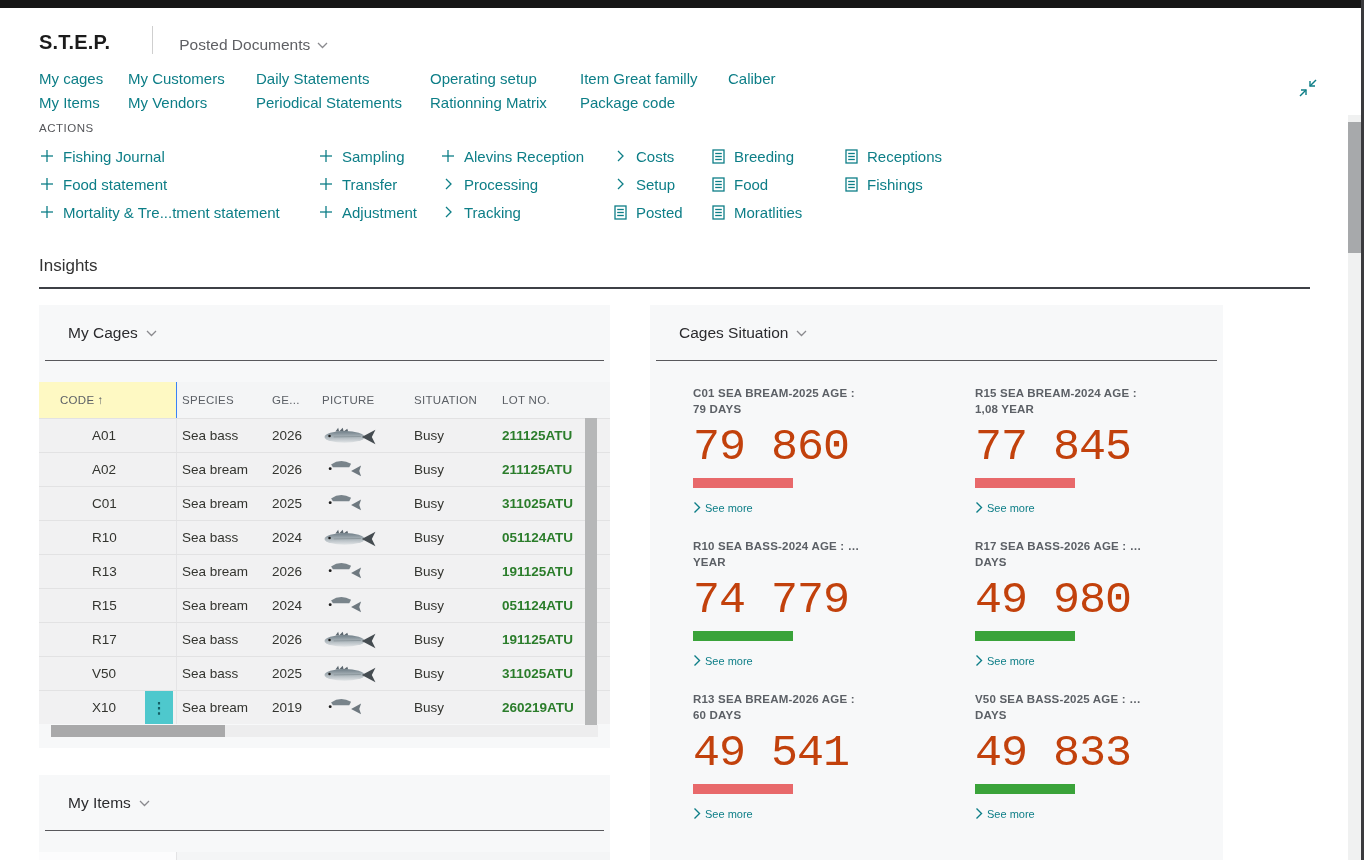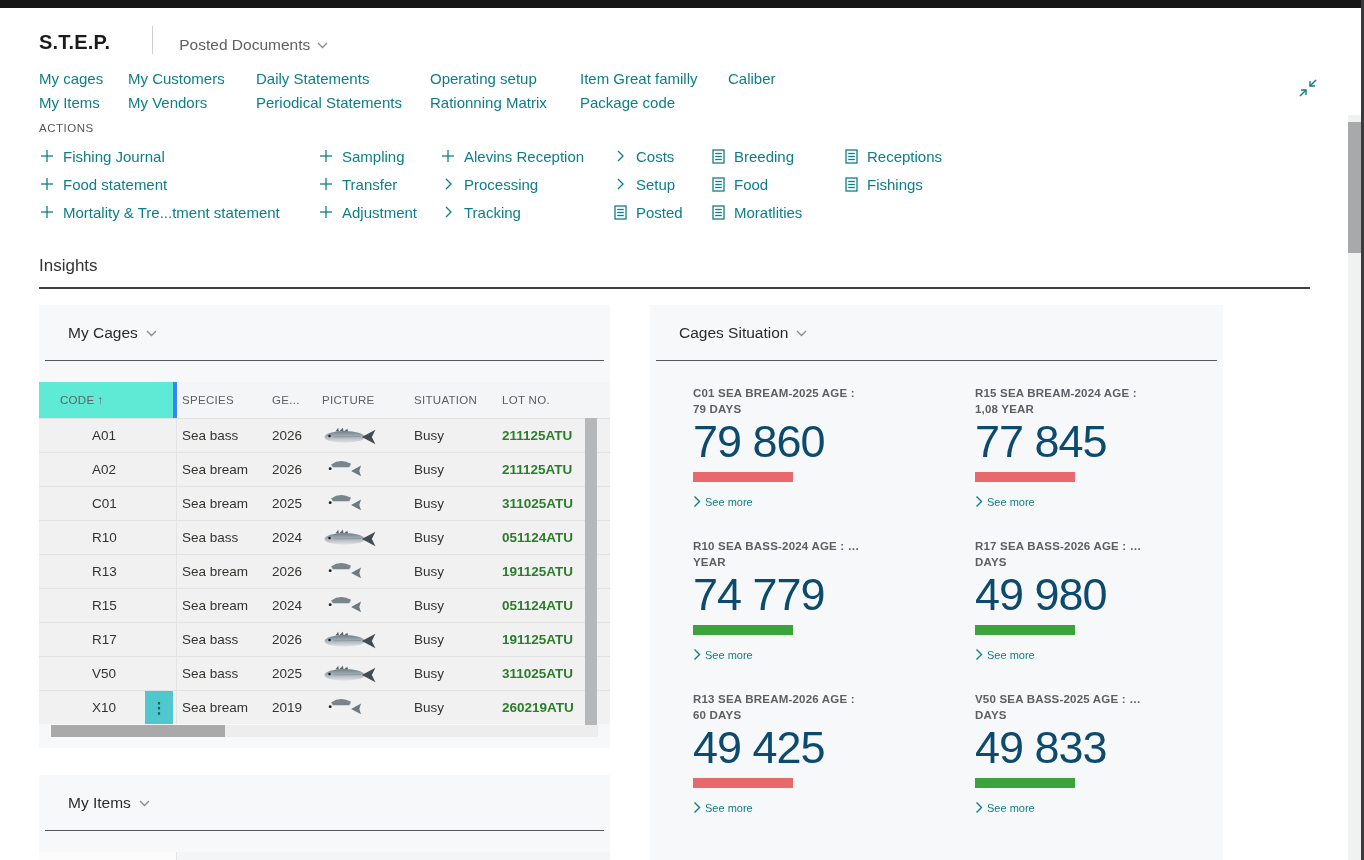--- a/index.html
+++ b/index.html
@@ -46,41 +46,41 @@
 
   #card-mycages { left:39px; top:305px; width:571px; height:443px; }
   #card-myitems { left:39px; top:775px; width:571px; height:85px; }
   #card-cages   { left:650px; top:305px; width:573px; height:555px; }
 
   
   .tbl { position:relative; margin-top:21px; }
   .thead { display:grid; grid-template-columns:138px 90px 50px 92px 88px 1fr; height:36px; align-items:center;
            font-size:11.5px; color:#5c6066; letter-spacing:.3px; }
   .thead .hc { padding-left:5px; background:#f4f5f6; height:36px; display:flex; align-items:center; gap:3px; overflow:hidden; white-space:nowrap; }
-  .thead .hc.codecol { padding-left:21px; background:#5eead4; border-right:4px solid #3b82f6; }
+  .thead .hc.codecol { padding-left:21px; background:#fef9c3; border-right:1px solid #3b82f6; }
   .trow { display:grid; grid-template-columns:138px 90px 50px 92px 88px 1fr; height:34px; background:#f1f1f2; border-top:1px solid #e2e2e3; cursor:pointer; }
   .trow .cell { display:flex; align-items:center; padding-left:5px; font-size:13.5px; color:#33342f; overflow:hidden; white-space:nowrap; }
   .trow .cell.codecol { padding-left:21px; border-right:1px solid #e4e4e6; position:relative;margin-left:32px; }
   .trow .cell.lot { font-weight:700; color:#2b7d2b; }
   .fish { display:inline-flex; align-items:center; }
   .kebab { position:absolute; right:3px; top:0; width:28px; height:33px; background:#4ec8cd; display:flex; align-items:center; justify-content:center; cursor:pointer; }
   .kebab span { color:#145f66; font-size:15px; font-weight:700; line-height:10px; letter-spacing:0; }
   .v-scroll { position:absolute; left:546px; top:36px; width:12px; height:307px; background:#b6b7b8; }
   .h-scroll { position:relative; margin:1px 12px 0 12px; height:12px; background:#ededee; }
   .h-scroll .thumb { position:absolute; left:0; top:0; width:174px; height:12px; background:#a9a9aa; }
 
   
   .mi-headrow { display:grid; grid-template-columns:138px 1fr; margin-top:21px; height:30px; }
   .mi-headrow .a { background:#fcfcfd; border-right:1px solid #e3e3e5; }
   .mi-headrow .b { background:#f4f5f6; }
 
   
   .tiles { margin:24px 0 0 43px; display:grid; grid-template-columns:232px 232px; column-gap:50px; grid-auto-rows:153px; }
   .tile-label { font-size:11.5px; font-weight:700; color:#5c6066; line-height:16px; letter-spacing:.2px; white-space:nowrap; }
-  .tile-value { font-family:Liberation Sans, sans-serif; font-weight:200; font-size:45px; color:#0c4a6e; line-height:1.05; margin-top:1px; letter-spacing:-1px; cursor:pointer; }
+  .tile-value { font-family:Liberation Mono, monospace; font-weight:200; font-size:45px; color:#c2410c; line-height:1.05; margin-top:7px; letter-spacing:-1px; cursor:pointer; }
   .tile-bar { width:100px; height:10px; margin-top:7px; background:#9e9e9e; }
   .tile[data-trend="negative"] .tile-bar { background:#e8696b; }
   .tile[data-trend="positive"] .tile-bar { background:#3aa33a; }
   .see-more { display:flex; align-items:center; gap:4px; margin-top:13px; font-size:11px; color:#0d7e87; text-decoration:none; cursor:pointer; }
   .see-more svg { display:block; }
   .see-more .stk { fill:none; stroke:#0d7e87; stroke-width:1.4; }
 
   
   .collapse-btn { position:absolute; left:1297px; top:77px; width:22px; height:22px; cursor:pointer; }
   .collapse-btn .stk { fill:none; stroke:#0d7e87; stroke-width:1.4; }
@@ -598,21 +598,21 @@
               <polyline class="stk" points="1.5,1.5 6.5,6.5 1.5,11.5"></polyline>
             </svg>
             <span>See more</span>
           </a>
       </div>
       <div class="tile" data-trend="negative">
         <div class="tile-label">
             <div>R13 SEA BREAM-2026 AGE :</div>
             <div>60 DAYS</div>
           </div>
-        <div class="tile-value">49 425</div>
+        <div class="tile-value">49 541</div>
         <div class="tile-bar"></div>
         <a class="see-more">
             <svg width="8" height="13" viewBox="0 0 8 13">
               <polyline class="stk" points="1.5,1.5 6.5,6.5 1.5,11.5"></polyline>
             </svg>
             <span>See more</span>
           </a>
       </div>
       <div class="tile" data-trend="positive">
         <div class="tile-label">

